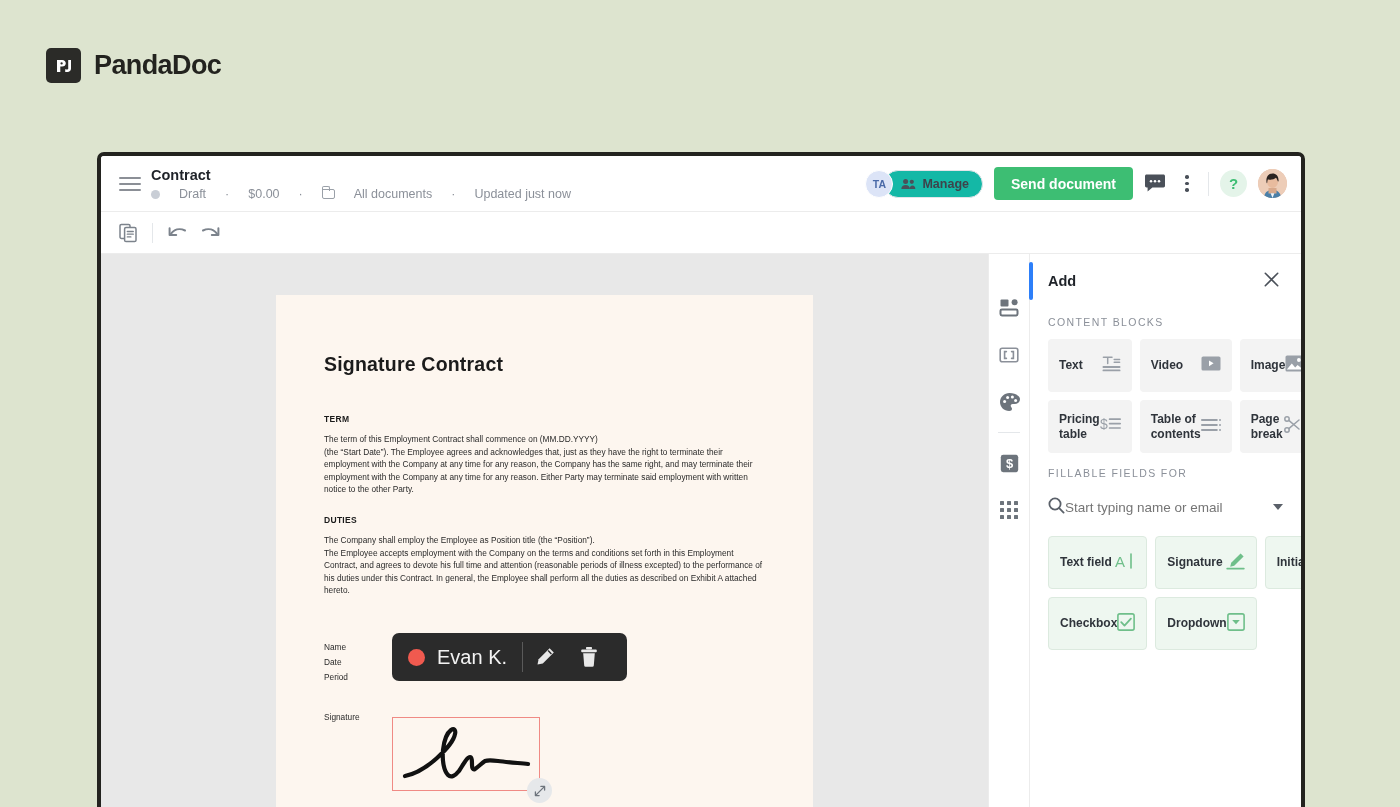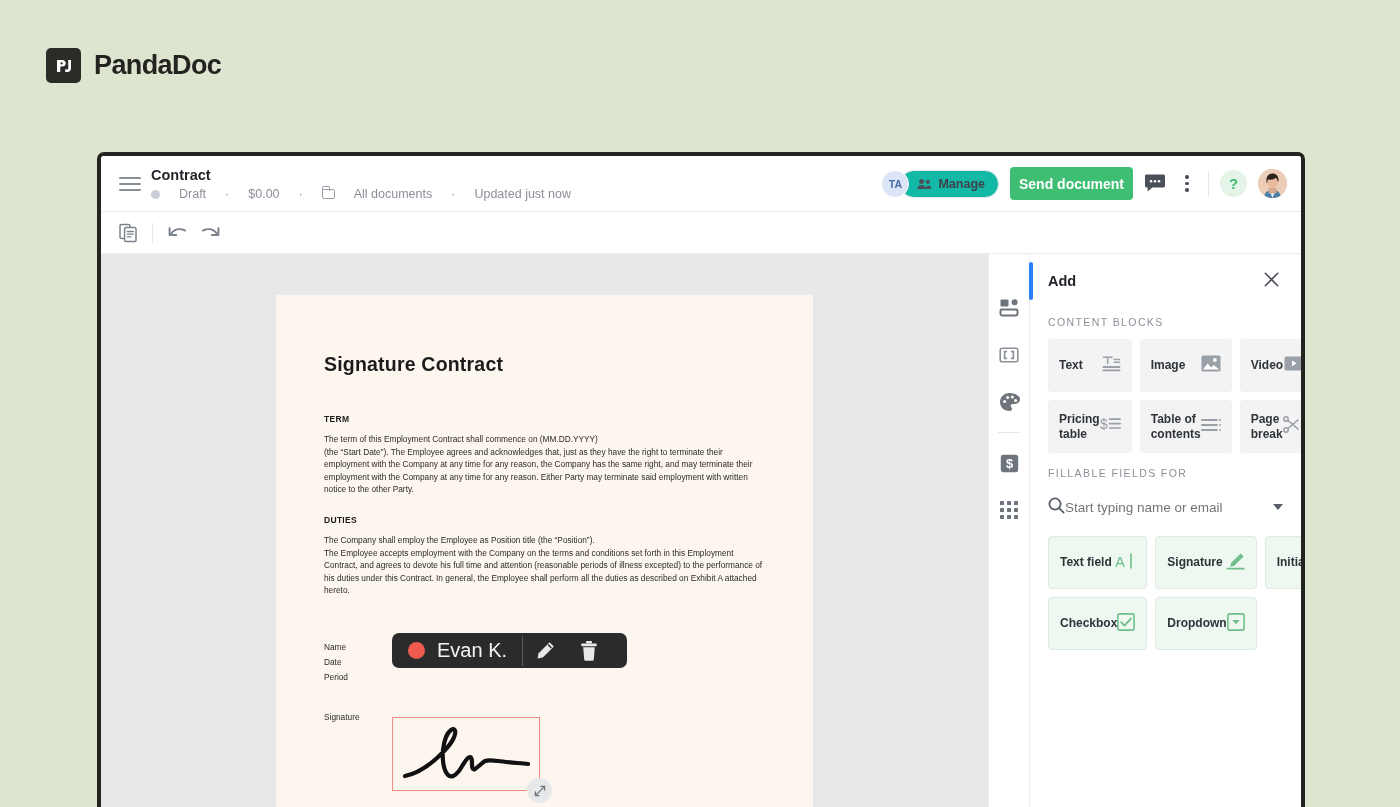--- a/index.html
+++ b/index.html
@@ -75,21 +75,21 @@
   }
   .manage-pill {
     display: flex; align-items: center; gap: 6px;
     height: 28px; padding: 0 13px 0 16px; margin-left: -9px;
     border: 1px solid #e2e5e9; border-radius: 14px; background: #14b8a6;
     font-size: 12.5px; font-weight: bold; color: #3d434b; cursor: pointer;
   }
   .people-ic { display: block; }
   .btn-send {
     background: #3dbe73; color: #fff; border: none; border-radius: 4px;
-    height: 33px; padding: 0 9px; font-size: 14px; font-weight: bold;
+    height: 33px; padding: 0 17px; font-size: 14px; font-weight: bold;
     cursor: pointer; font-family: "Liberation Sans", sans-serif;
   }
   .icon-btn { cursor: pointer; display: flex; align-items: center; justify-content: center; }
   .kebab { width: 20px; height: 22px; display: flex; flex-direction: column;
            align-items: center; justify-content: center; gap: 3px; cursor: pointer; }
   .kebab i { width: 3.5px; height: 3.5px; border-radius: 50%; background: #4a5059; display: block; }
   .vdiv { width: 1px; height: 24px; background: #e4e7ea; }
   .help-badge {
     width: 27px; height: 27px; border-radius: 50%; background: #e4f4e9;
     color: #3dbe73; font-size: 15px; font-weight: bold;
@@ -141,21 +141,21 @@
     border: 1.6px solid #f08a84; background: transparent;
   }
   .sig-resize {
     position: absolute; right: -13px; bottom: -13px;
     width: 25px; height: 25px; border-radius: 50%;
     background: #e6e8ea; display: flex; align-items: center; justify-content: center;
     cursor: nwse-resize;
   }
   .sig-tooltip {
     position: absolute; left: 68px; top: -7px;
-    height: 35px; background: #2b2b2b; border-radius: 7px;
+    height: 48px; background: #2b2b2b; border-radius: 7px;
     display: flex; align-items: center; gap: 0; padding: 0 16px;
     z-index: 5;
   }
   .tt-dot { width: 17px; height: 17px; border-radius: 50%; background: #f05a4f; flex: none; }
   .tt-name {
     color: #f3f3f3; font-size: 20px; margin-left: 12px; margin-right: 15px;
     white-space: nowrap;
   }
   .tt-div { width: 1px; height: 30px; background: #5a5a5a; }
   .tt-icon { width: 44px; display: flex; align-items: center; justify-content: center; cursor: pointer; }
@@ -450,35 +450,35 @@
         <div class="card">
           <span class="card-label">Text</span>
           <span>
             <svg width="19" height="18" viewBox="0 0 19 18">
               <path d="M1.4 2.2h8.6M5.7 2.2v6.4M12.2 4.4h5.4M12.2 7.2h5.4" stroke="#9aa0a8" stroke-width="1.5" stroke-linecap="round"></path>
               <path d="M1.4 12h16.2M1.4 15.4h16.2" stroke="#9aa0a8" stroke-width="1.8" stroke-linecap="round"></path>
             </svg>
           </span>
         </div>
         <div class="card">
+          <span class="card-label">Video</span>
+          <span>
+            <svg width="20" height="15" viewBox="0 0 20 15">
+              <rect x="0.5" y="0.5" width="19" height="14" rx="1.6" fill="#9aa0a8"></rect>
+              <path d="M8 4.4l4.6 2.9L8 10.2z" fill="#fff"></path>
+            </svg>
+          </span>
+        </div>
+        <div class="card">
           <span class="card-label">Image</span>
           <span>
             <svg width="20" height="17" viewBox="0 0 20 17">
               <rect x="0.5" y="0.5" width="19" height="16" rx="1.6" fill="#9aa0a8"></rect>
               <circle cx="13.9" cy="5" r="1.9" fill="#fff"></circle>
               <path d="M1.8 14.6l5-6 3.4 4 2.4-2.6 5.6 4.6z" fill="#fff"></path>
-            </svg>
-          </span>
-        </div>
-        <div class="card">
-          <span class="card-label">Video</span>
-          <span>
-            <svg width="20" height="15" viewBox="0 0 20 15">
-              <rect x="0.5" y="0.5" width="19" height="14" rx="1.6" fill="#9aa0a8"></rect>
-              <path d="M8 4.4l4.6 2.9L8 10.2z" fill="#fff"></path>
             </svg>
           </span>
         </div>
         <div class="card">
           <span class="card-label">Table</span>
           <span>
             <svg width="20" height="15" viewBox="0 0 20 15">
               <rect x="0.8" y="0.8" width="18.4" height="13.4" rx="1.4" fill="none" stroke="#9aa0a8" stroke-width="1.6"></rect>
               <path d="M0.8 5.4h18.4M10 5.4v8.8" stroke="#9aa0a8" stroke-width="1.6"></path>
               <rect x="0.8" y="0.8" width="18.4" height="4.6" fill="#9aa0a8"></rect>

